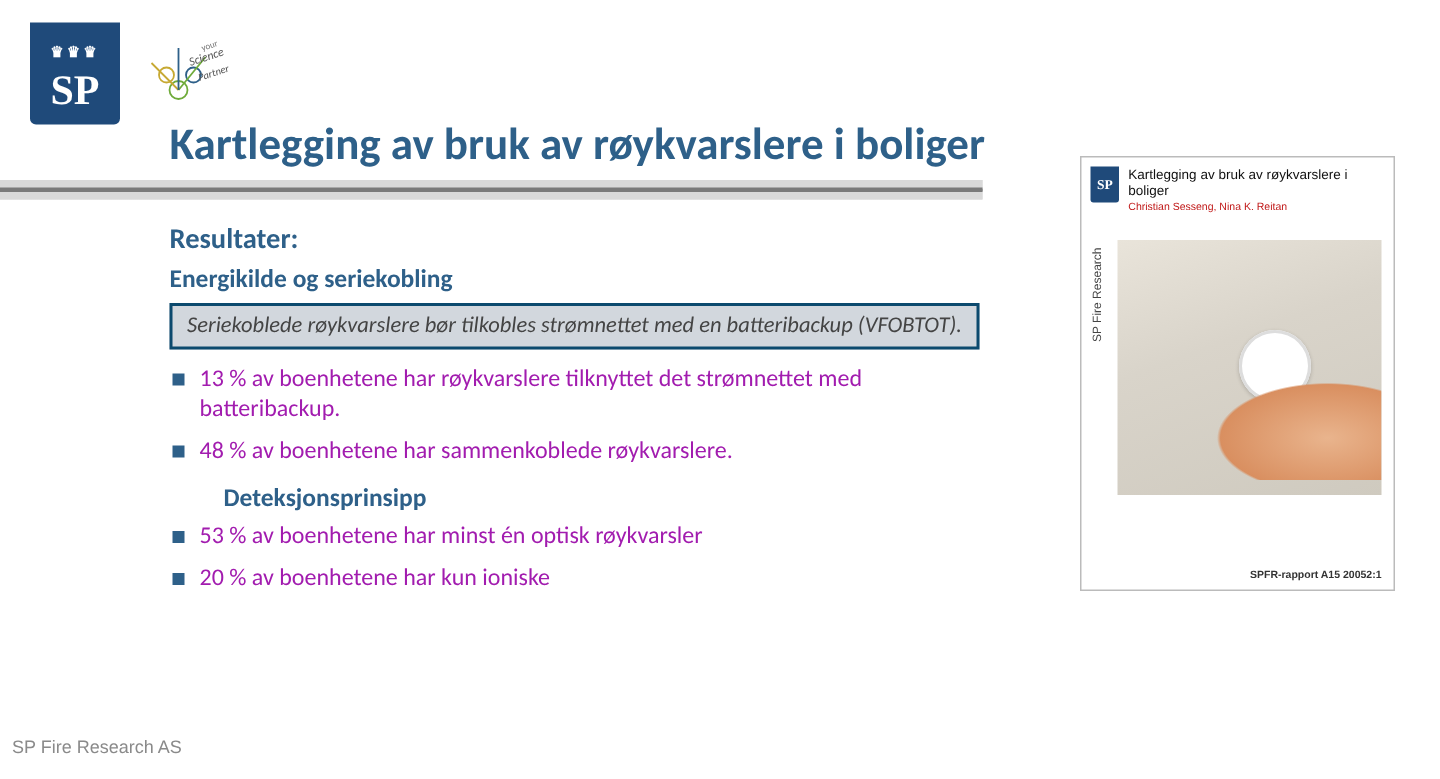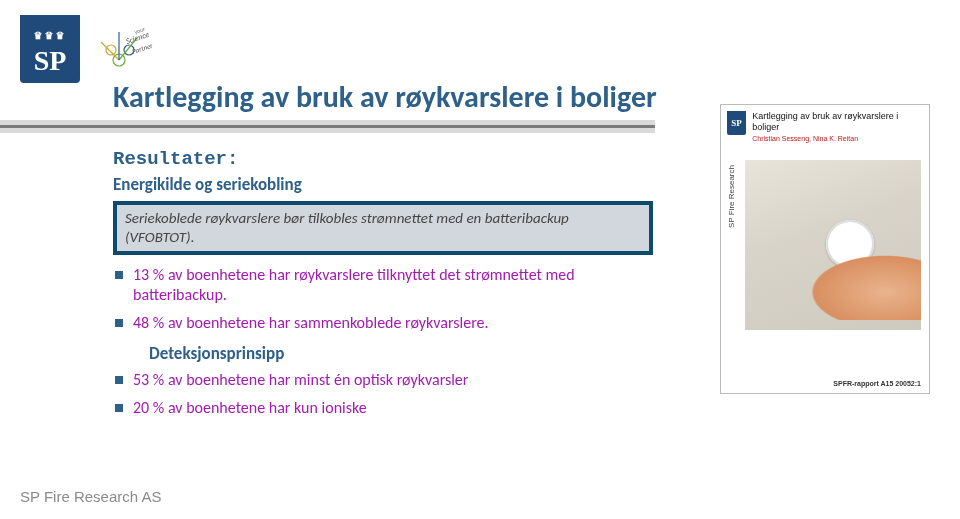--- a/index.html
+++ b/index.html
@@ -65,38 +65,38 @@
     position: absolute;
     top: 148px;
     left: 113px;
     width: 540px;
   }
   .section-head {
     font-size: 19px;
     font-weight: bold;
     color: #2e6089;
     margin-bottom: 4px;
-    font-family: Liberation Mono, monospace;
   }
   .subhead {
     font-size: 17px;
     font-weight: bold;
     color: #2e6089;
     margin-top: 0;
     margin-bottom: 6px;
   }
   .note-box {
     background: #d2d7dd;
-    border: 4px solid #0c4a6e;
+    border: 2px solid #0c4a6e;
     padding: 4px 8px;
     font-style: italic;
     color: #444;
     font-size: 15px;
     margin-bottom: 10px;
     line-height: 1.25;
+    text-align: center;
   }
   ul.bullets {
     list-style: none;
     padding: 0;
     margin: 0 0 10px 0;
   }
   ul.bullets li {
     position: relative;
     padding-left: 20px;
     font-size: 16px;
@@ -108,23 +108,23 @@
     content: "";
     position: absolute;
     left: 2px;
     top: 6px;
     width: 8px;
     height: 8px;
     background: #2e6089;
   }
   .footer-brand {
     position: absolute;
-    left: 20px;
+    left: 8px;
     bottom: 14px;
-    font-size: 15px;
+    font-size: 12px;
     color: #8a8a8a;
     font-family: Arial, sans-serif;
   }
   .report-thumb {
     position: absolute;
     top: 104px;
     right: 30px;
     width: 210px;
     height: 290px;
     border: 1px solid #bbb;

